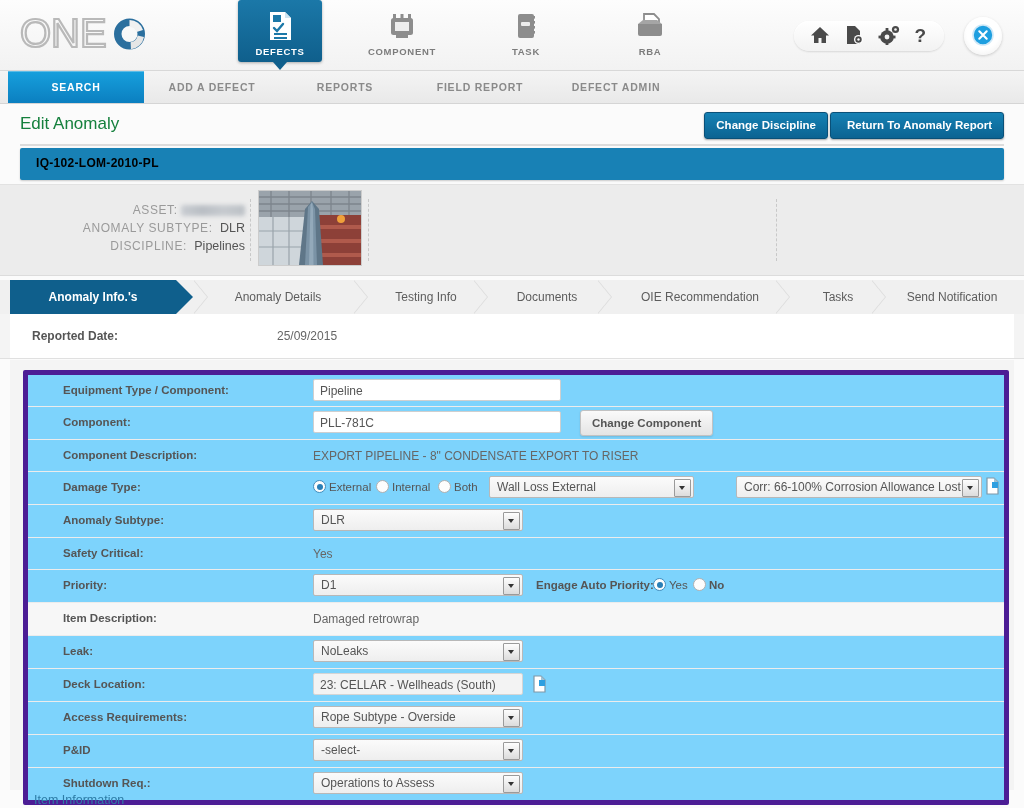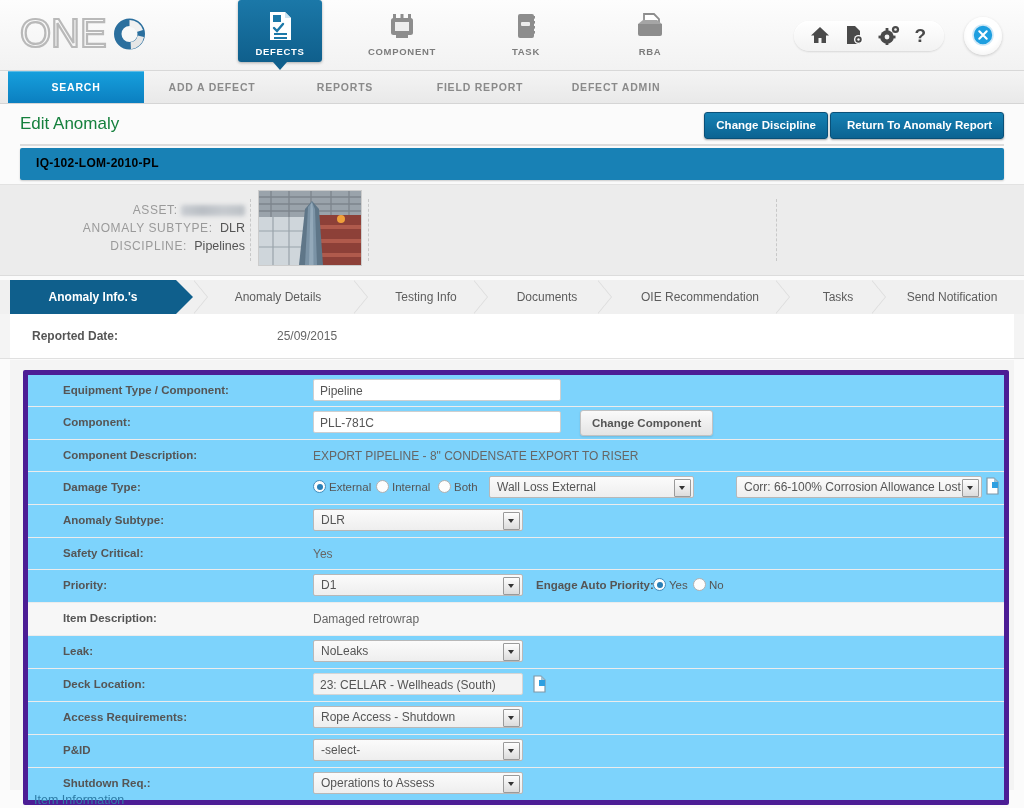--- a/index.html
+++ b/index.html
@@ -650,21 +650,21 @@
       <div class="frow tall">
         <span class="lbl">Priority:</span>
         <span class="sel" style="left:285px;width:210px;">
           <span class="txt">D1</span>
           <span class="arw"></span>
         </span>
         <span class="lbl" style="left:508px;">Engage Auto Priority:</span>
         <span class="radio" style="left:625px;">
           <span class="rdot on"></span><span>Yes</span>
         </span>
-        <span class="radio" style="left:665px;">
+        <span class="radio" style="left:665px;font-weight:bold;">
           <span class="rdot"></span><span>No</span>
         </span>
       </div>
 
       <div class="frow tall shaded">
         <span class="lbl">Item Description:</span>
         <span class="plain">Damaged retrowrap</span>
       </div>
 
       <div class="frow tall">
@@ -683,21 +683,21 @@
             <path d="M1,1 h7 l4,4 v12 h-11 Z" fill="#ffffff" stroke="#7f98a8" stroke-width="1.2"></path>
             <path d="M8,1 l4,4 h-4 Z" fill="#9fc2d6"></path>
             <rect x="6" y="5" width="6" height="6" fill="#2e9fe0"></rect>
           </svg>
         </span>
       </div>
 
       <div class="frow tall">
         <span class="lbl">Access Requirements:</span>
         <span class="sel" style="left:285px;width:210px;">
-          <span class="txt">Rope Access - Shutdown</span>
+          <span class="txt">Rope Subtype - Overside</span>
           <span class="arw"></span>
         </span>
       </div>
 
       <div class="frow tall">
         <span class="lbl">P&amp;ID</span>
         <span class="sel" style="left:285px;width:210px;">
           <span class="txt">-select-</span>
           <span class="arw"></span>
         </span>

